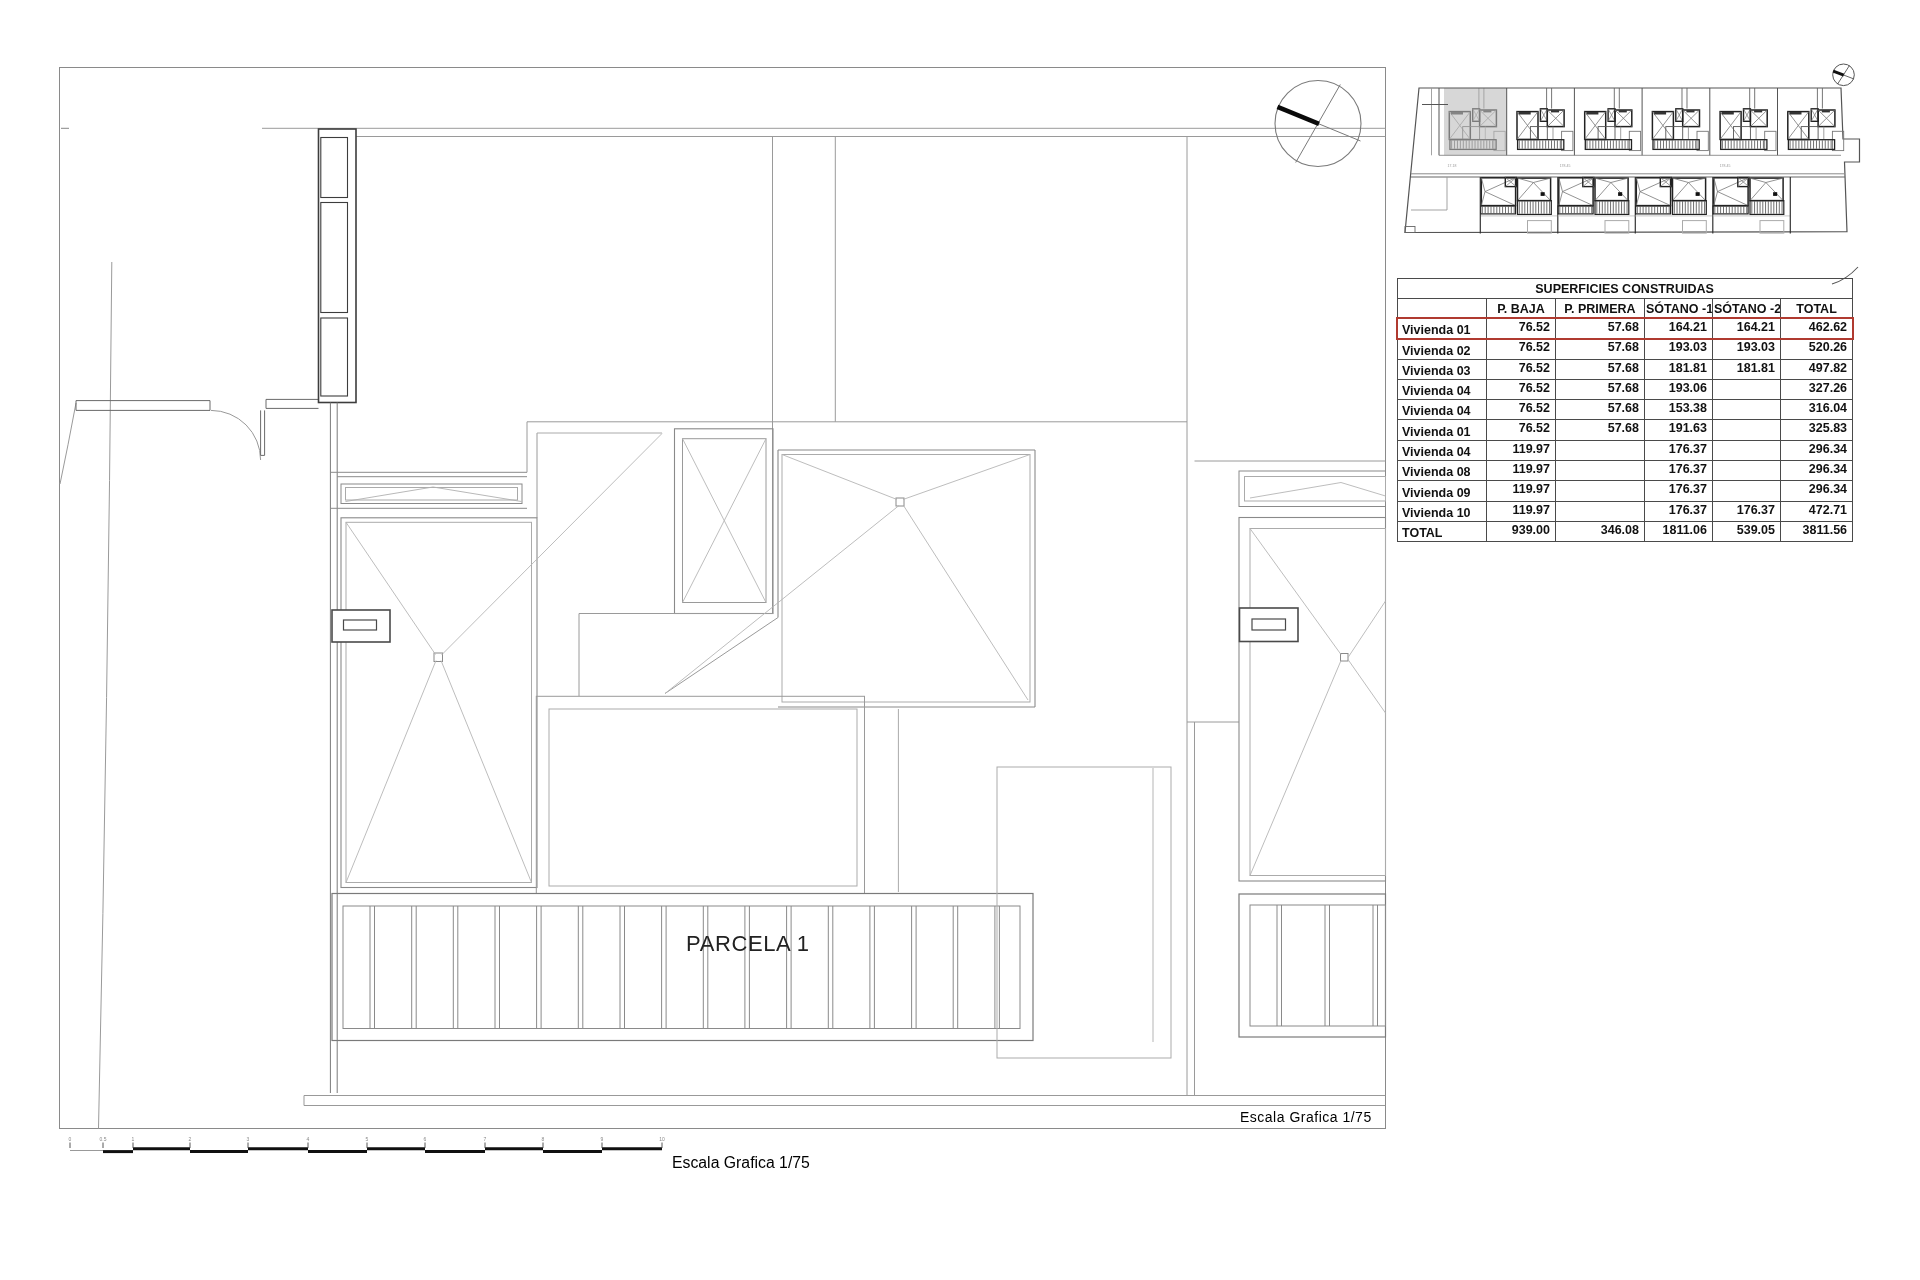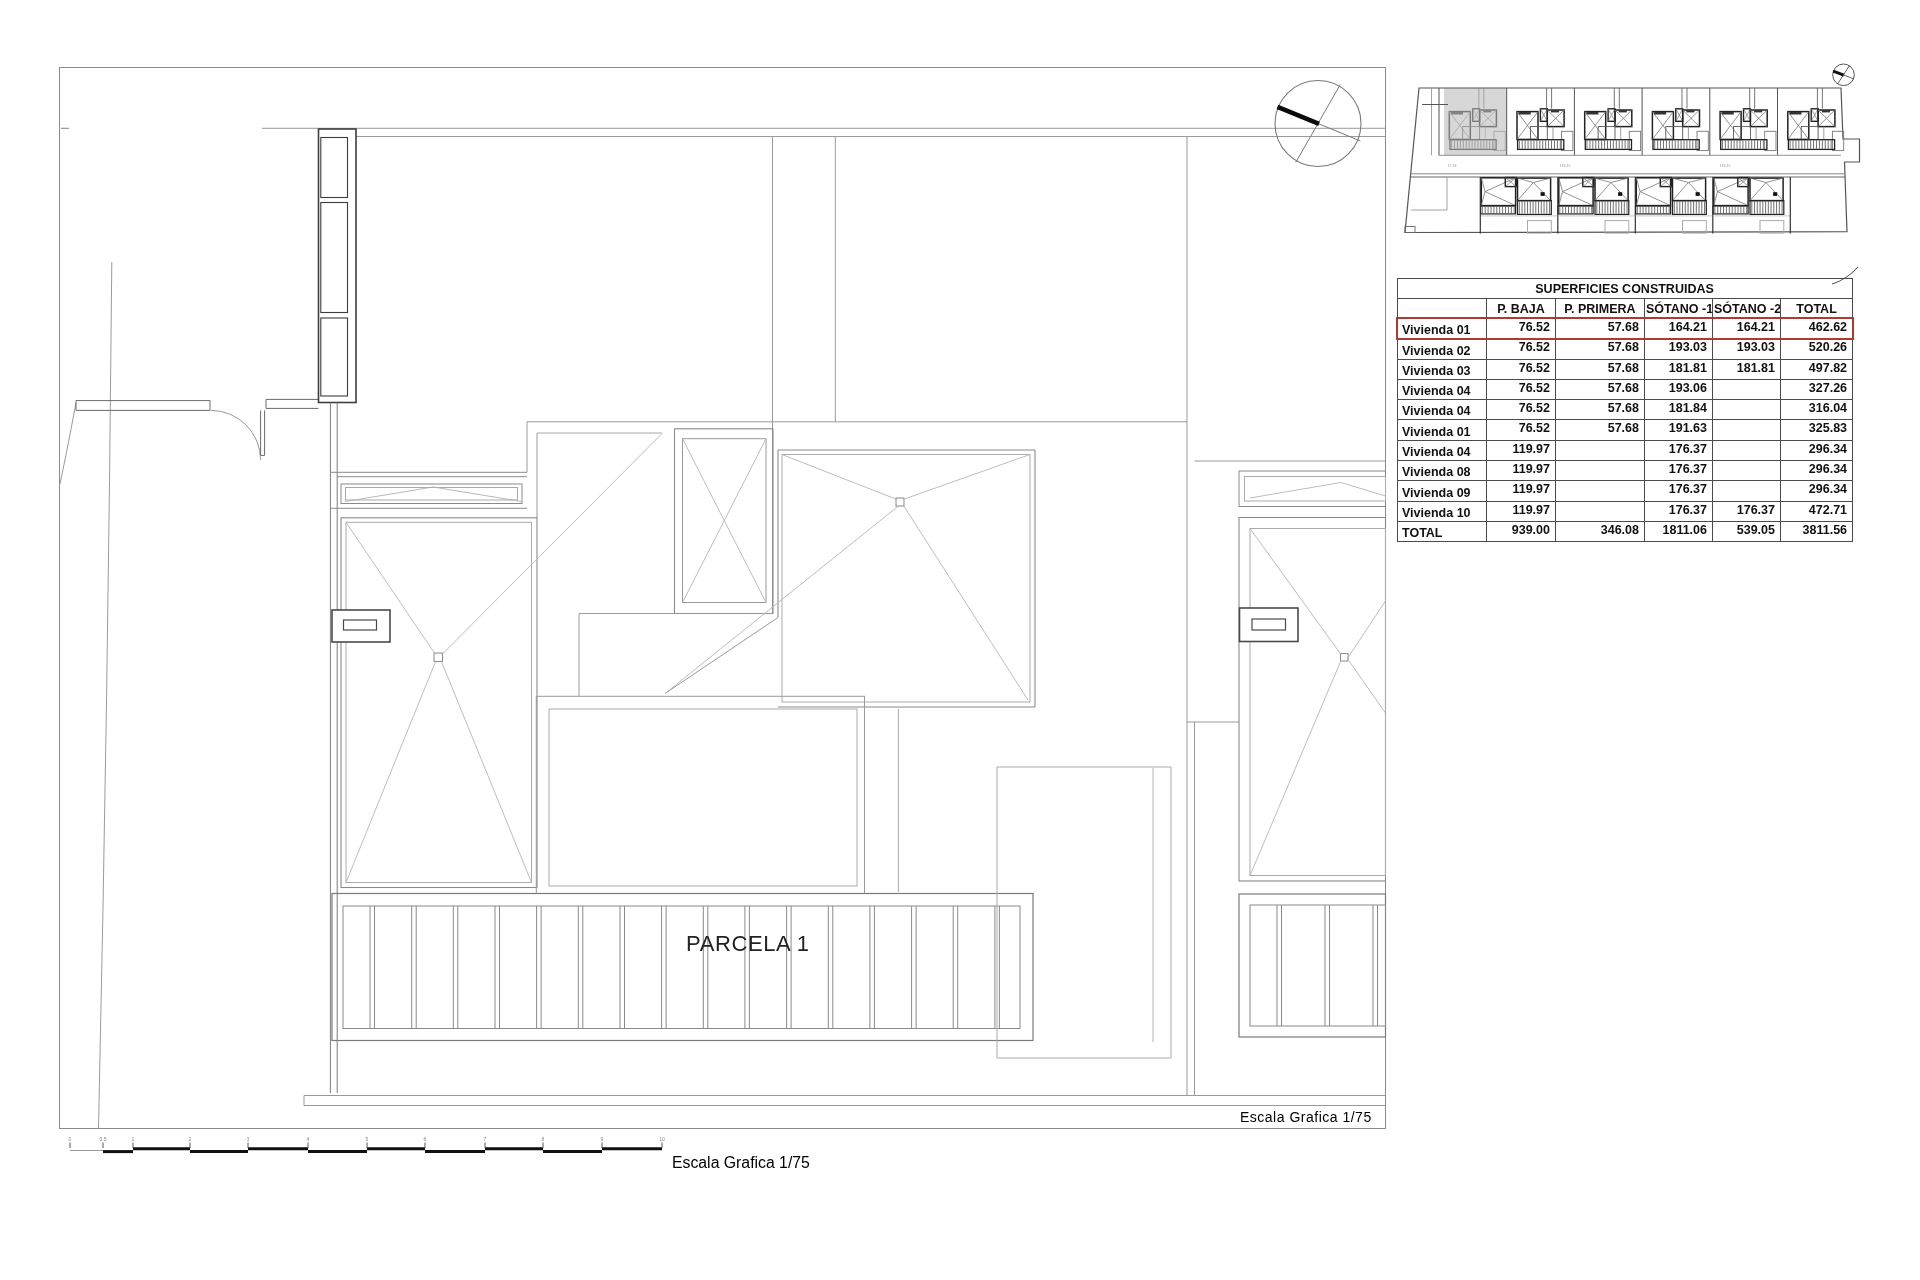--- a/index.html
+++ b/index.html
@@ -357,21 +357,21 @@
           <td class="v">76.52</td>
           <td class="v">57.68</td>
           <td class="v">193.06</td>
           <td class="v"></td>
           <td class="v">327.26</td>
         </tr>
 <tr>
           <td class="nm">Vivienda 04</td>
           <td class="v">76.52</td>
           <td class="v">57.68</td>
-          <td class="v">181.84</td>
+          <td class="v">153.38</td>
           <td class="v"></td>
           <td class="v">316.04</td>
         </tr>
 <tr>
           <td class="nm">Vivienda 01</td>
           <td class="v">76.52</td>
           <td class="v">57.68</td>
           <td class="v">191.63</td>
           <td class="v"></td>
           <td class="v">325.83</td>

